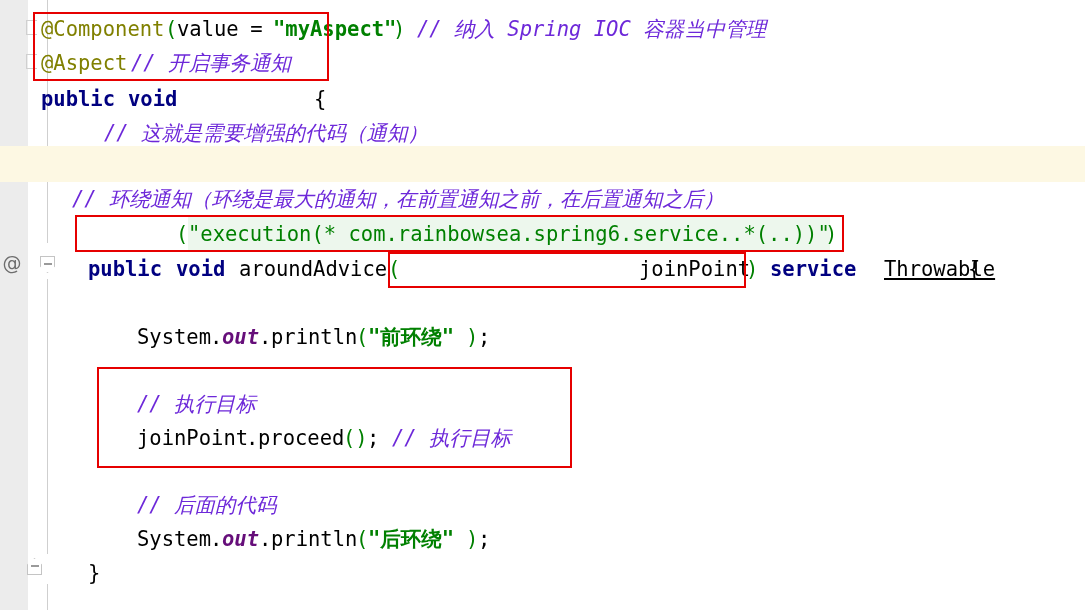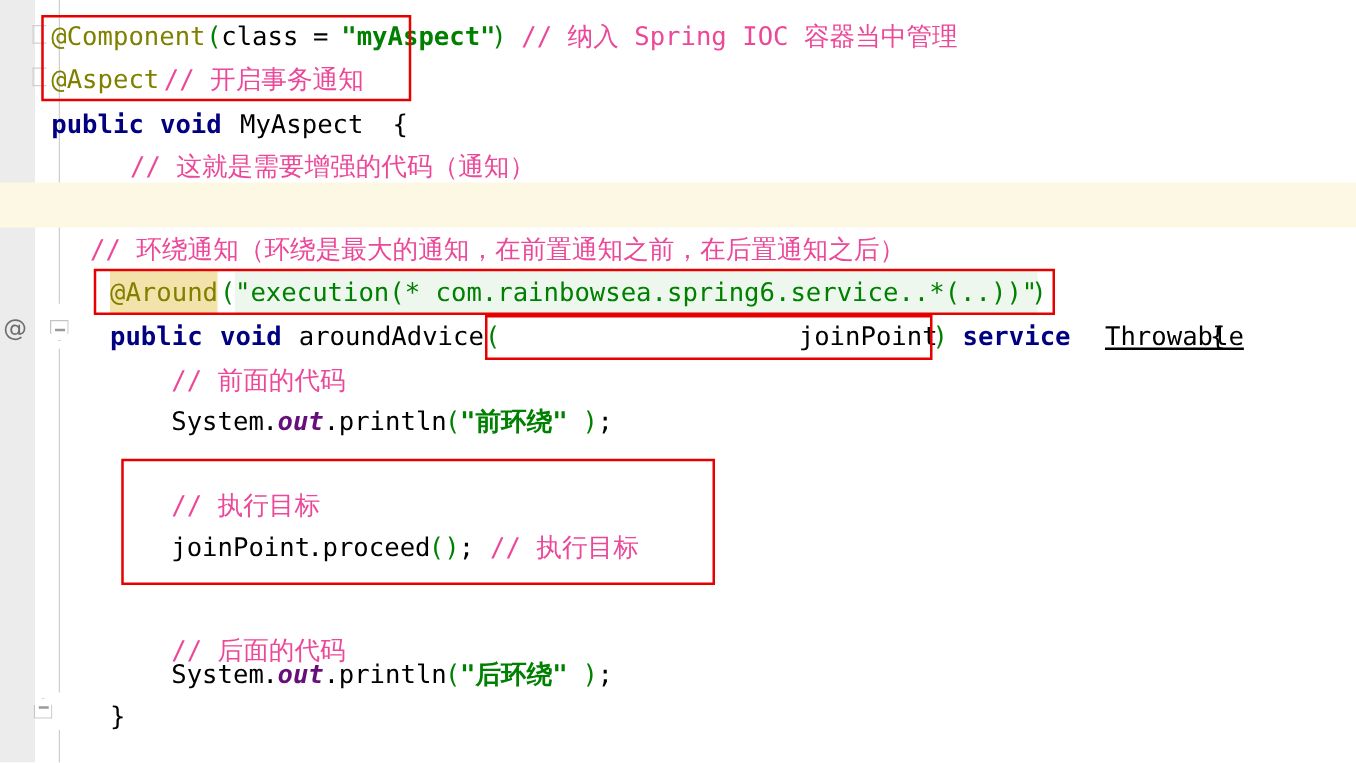--- a/index.html
+++ b/index.html
@@ -126,21 +126,21 @@
     left: 0;
     width: 1085px;
     background: #fdf8e3;
   }
 
   
   .kw       { color: #000080; font-weight: bold; }           
   .anno     { color: #808000; }                              
   .str      { color: #008000; font-weight: bold; }           
   .strplain { color: #008000; }                              
-  .cmt      { color: #ec4899; 
+  .cmt      { color: #6d28d9; font-style: italic;
               font-family: "DejaVu Sans Mono","Liberation Mono",monospace; }
   .ident    { color: #000000; }
   .type     { color: #000000; }
   .paren    { color: #008000; }                              
   .field    { color: #660e7a; font-style: italic; font-weight: bold; } 
   .method   { color: #000000; }
 
   
   .strbg { background: #edf7ed; }
   
@@ -187,73 +187,68 @@
   </div>
 
   <div class="fold-bracket" style="left:26px;top:20px;"></div>
   <div class="fold-bracket" style="left:26px;top:54px;"></div>
 
   <div class="code">
 
     <div class="line" style="top:12px;">
       <span class="txt anno" style="left:41px;">@Component</span>
       <span class="txt paren" style="left:165px;">(</span>
-      <span class="txt ident" style="left:177px;">class</span>
+      <span class="txt ident" style="left:177px;">value</span>
       <span class="txt ident" style="left:238px;"> = </span>
       <span class="txt str" style="left:273px;">"myAspect"</span>
       <span class="txt paren" style="left:393px;">)</span>
       <span class="txt cmt" style="left:417px;">// 纳入 Spring IOC 容器当中管理</span>
     </div>
 
     <div class="line" style="top:46px;padding-left:40px;">
       <span class="txt anno" style="left:41px;">@Aspect</span>
       <span class="txt cmt" style="left:131px;">// 开启事务通知</span>
     </div>
 
     <div class="line" style="top:82px;">
       <span class="txt kw" style="left:41px;">public</span>
       <span class="txt kw" style="left:128px;">void</span>
-      <span class="txt type" style="left:192px;">MyAspect</span>
       <span class="txt ident" style="left:314px;">{</span>
     </div>
 
     <div class="line" style="top:116px;">
       <span class="txt cmt" style="left:88px;margin-left:16px;">// 这就是需要增强的代码（通知）</span>
     </div>
 
     <div class="line" style="top:148px;">
       <span class="txt cmt" style="left:88px;"></span>
     </div>
 
     <div class="line" style="top:182px;">
       <span class="txt cmt" style="left:72px;">// 环绕通知（环绕是最大的通知，在前置通知之前，在后置通知之后）</span>
     </div>
 
     <div class="line" style="top:217px;">
-      <span class="txt anno hl-yellow" style="left:88px;">@Around</span>
       <span class="txt paren" style="left:176px;">(</span>
       <span class="txt strplain strbg" style="left:188px;">"execution(* com.rainbowsea.spring6.service..*(..))"</span>
       <span class="txt paren" style="left:825px;">)</span>
     </div>
 
     <div class="line" style="top:252px;">
       <span class="txt kw" style="left:88px;">public</span>
       <span class="txt kw" style="left:176px;">void</span>
       <span class="txt ident" style="left:239px;">aroundAdvice</span>
       <span class="txt paren" style="left:388px;">(</span>
       <span class="txt ident" style="left:639px;">joinPoint</span>
       <span class="txt paren" style="left:746px;">)</span>
       <span class="txt kw" style="left:770px;">service</span>
       <span class="txt type" style="left:884px;text-decoration:underline;">Throwable</span>
       <span class="txt ident" style="left:968px;">{</span>
     </div>
 
-    <div class="line" style="top:287px;">
-      <span class="txt cmt" style="left:137px;">// 前面的代码</span>
-    </div>
 
     <div class="line" style="top:320px;">
       <span class="txt ident" style="left:137px;">System</span>
       <span class="txt ident" style="left:210px;">.</span>
       <span class="txt field" style="left:222px;">out</span>
       <span class="txt ident" style="left:259px;">.</span>
       <span class="txt method" style="left:271px;">println</span>
       <span class="txt paren" style="left:356px;">(</span>
       <span class="txt str" style="left:368px;">"前环绕"</span>
       <span class="txt paren" style="left:466px;">)</span>
@@ -266,21 +261,21 @@
 
     <div class="line" style="top:421px;">
       <span class="txt ident" style="left:137px;">joinPoint</span>
       <span class="txt ident" style="left:246px;">.</span>
       <span class="txt method" style="left:258px;">proceed</span>
       <span class="txt paren" style="left:343px;">()</span>
       <span class="txt ident" style="left:367px;">;</span>
       <span class="txt cmt" style="left:392px;">// 执行目标</span>
     </div>
 
-    <div class="line" style="top:503px;">
+    <div class="line" style="top:488px;">
       <span class="txt cmt" style="left:137px;">// 后面的代码</span>
     </div>
 
     <div class="line" style="top:522px;">
       <span class="txt ident" style="left:137px;">System</span>
       <span class="txt ident" style="left:210px;">.</span>
       <span class="txt field" style="left:222px;">out</span>
       <span class="txt ident" style="left:259px;">.</span>
       <span class="txt method" style="left:271px;">println</span>
       <span class="txt paren" style="left:356px;">(</span>

